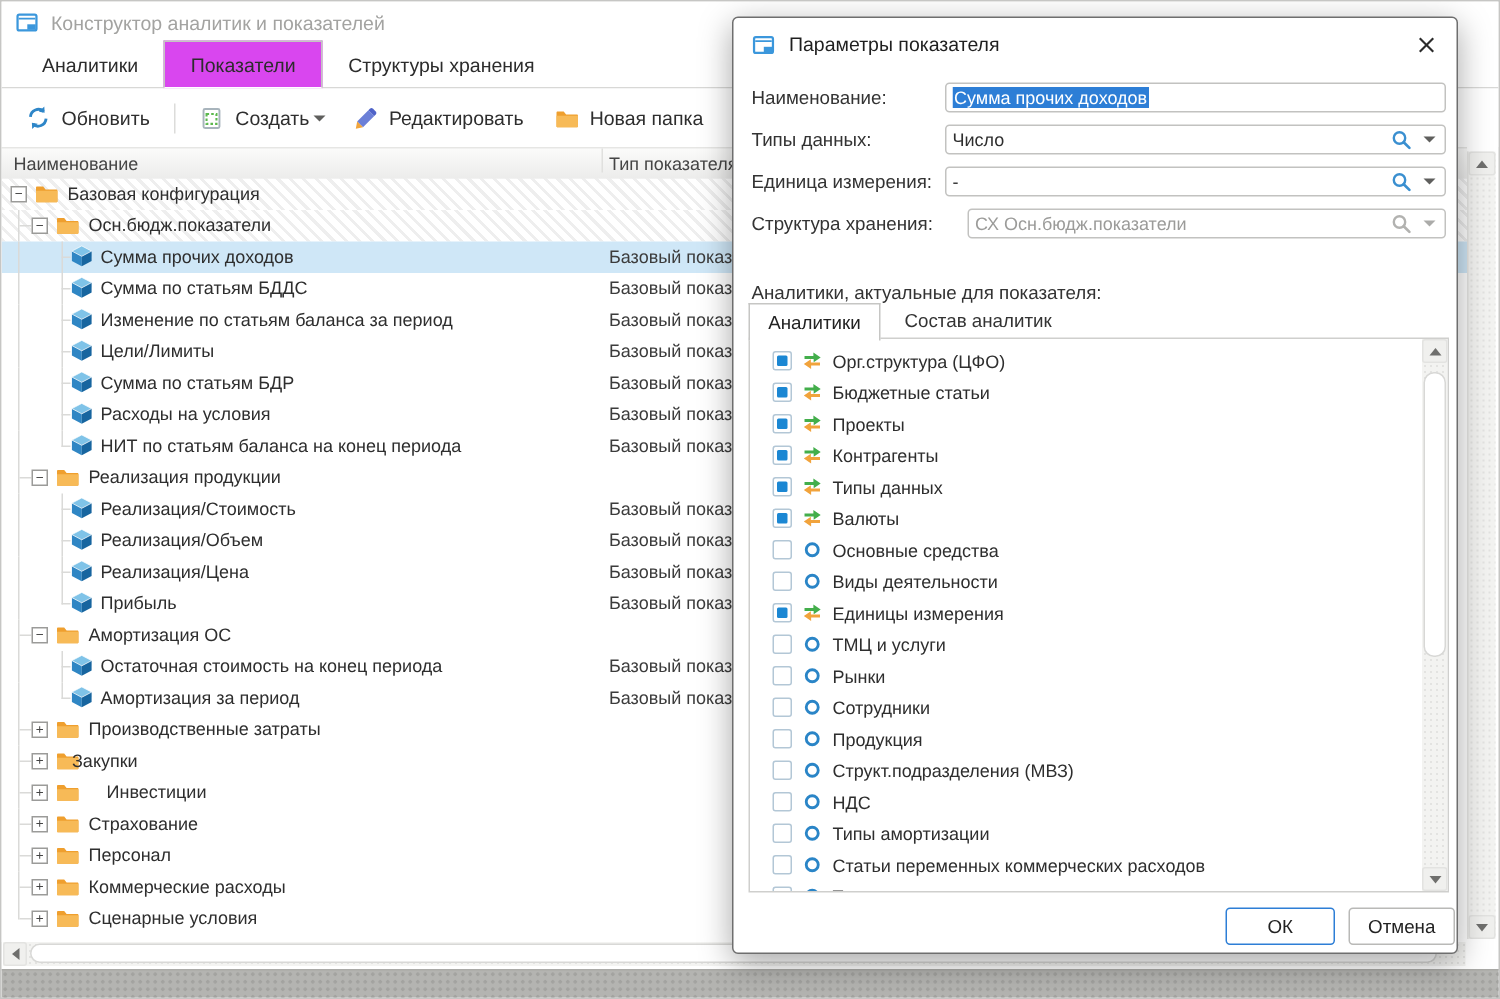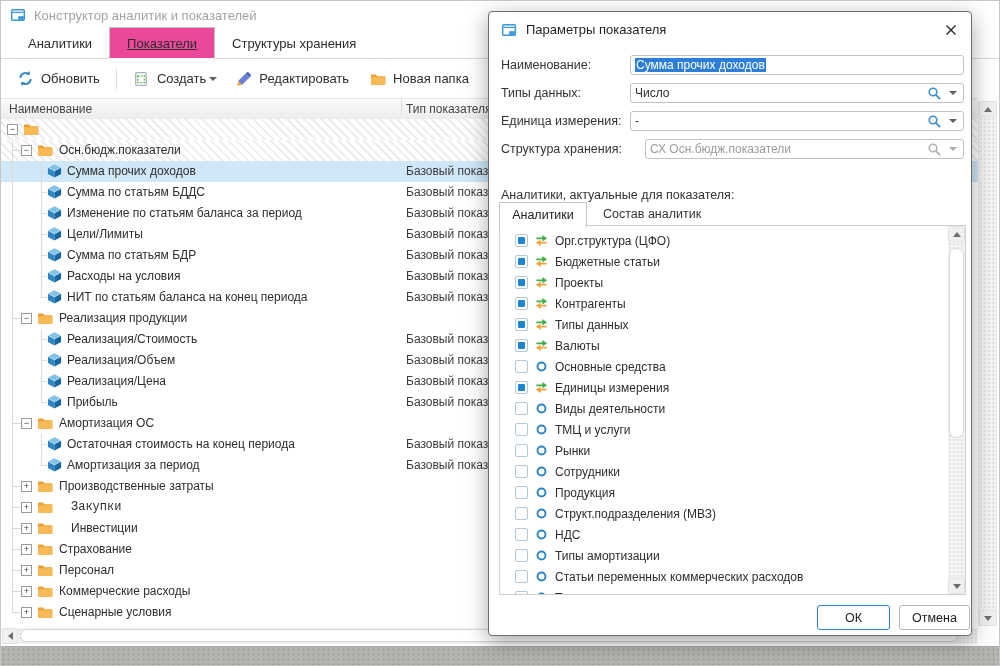--- a/index.html
+++ b/index.html
@@ -8,21 +8,21 @@
        -webkit-font-smoothing:antialiased;}
   
   .titlebar{position:absolute;left:0;top:0;width:100%;height:28px;display:flex;align-items:center;
             padding-left:9px;box-sizing:border-box;background:#fff;}
   .titlebar .wicon{width:16px;height:16px;display:flex;}
   .wtitle{margin-left:8px;font-size:13px;color:#a3a3a1;}
   
   .mtabs{position:absolute;left:0;top:28px;width:100%;height:30px;display:flex;align-items:flex-end;
          padding-left:10px;box-sizing:border-box;border-bottom:1px solid #d8d8d6;background:#fff;}
   .mtab{height:29px;display:flex;align-items:center;padding:0 17px;font-size:13px;color:#2c2c2c;}
-  .mtab.active{background:#ec4899;border:1px solid #c4c4c2;border-bottom:1px solid #fff;margin-bottom:-1px;height:30px;text-decoration:underline;}
+  .mtab.active{background:#d946ef;border:1px solid #c4c4c2;border-bottom:1px solid #fff;margin-bottom:-1px;height:30px;}
   
   .toolbar{position:absolute;left:0;top:58px;width:100%;height:39px;display:flex;align-items:center;
            padding-left:6px;box-sizing:border-box;background:#fff;}
   .tbtn{display:flex;align-items:center;gap:7px;padding:5px 10px;font-size:13px;color:#2e2e2e;white-space:nowrap;}
   .ticn{width:17px;height:17px;display:flex;align-items:center;justify-content:center;}
   .tsep{width:1px;height:20px;background:#dcdcda;margin:0 6px;}
   .tcaret{display:flex;align-items:center;padding:0 8px 0 0;margin-left:-7px;}
   .caret-down{width:0;height:0;border-left:4px solid transparent;border-right:4px solid transparent;
               border-top:4px solid #5f5f5d;}
   .caret-down.gray{border-top-color:#ababa9;}
@@ -186,20 +186,21 @@
     <span class="ghdiv"></span>
   </div>
 
   <div class="tree" id="tree">
       <div class="trow hatched" style="top: 0px;">
         <div class="ebox" style="left: 6px;">−</div>
         <div class="ticon" style="left: 22px;"><svg width="16" height="16" viewBox="0 0 16 16">
             <path d="M1 3.4 h4.8 l1.6 1.9 h7.2 c.4 0 .7.3.7.7 v7.2 c0 .4-.3.7-.7.7 H1.7 c-.4 0-.7-.3-.7-.7 V4.1 c0-.4.3-.7.7-.7 z" fill="#ef9f2e"></path>
             <path d="M1 6.2 h14.3 v7 c0 .4-.3.7-.7.7 H1.7 c-.4 0-.7-.3-.7-.7 z" fill="#f7ba57"></path>
           </svg></div>
+        <div class="tlabel" style="left: 44px;">Базовая конфигурация</div>
       </div>
       <div class="trow hatched" style="top: 21px;">
         <div class="seg" style="left: 11px; top: 0px; height: 21px;"></div>
         <div class="stub" style="left: 12px; width: 8px;"></div>
         <div class="ebox" style="left: 20px;">−</div>
         <div class="ticon" style="left: 36px;"><svg width="16" height="16" viewBox="0 0 16 16">
             <path d="M1 3.4 h4.8 l1.6 1.9 h7.2 c.4 0 .7.3.7.7 v7.2 c0 .4-.3.7-.7.7 H1.7 c-.4 0-.7-.3-.7-.7 V4.1 c0-.4.3-.7.7-.7 z" fill="#ef9f2e"></path>
             <path d="M1 6.2 h14.3 v7 c0 .4-.3.7-.7.7 H1.7 c-.4 0-.7-.3-.7-.7 z" fill="#f7ba57"></path>
           </svg></div>
         <div class="tlabel" style="left: 58px;">Осн.бюдж.показатели</div>
@@ -404,21 +405,21 @@
         <div class="tlabel" style="left: 58px;">Производственные затраты</div>
       </div>
       <div class="trow" style="top: 378px;">
         <div class="seg" style="left: 11px; top: 0px; height: 21px;"></div>
         <div class="stub" style="left: 12px; width: 8px;"></div>
         <div class="ebox" style="left: 20px;">+</div>
         <div class="ticon" style="left: 36px;"><svg width="16" height="16" viewBox="0 0 16 16">
             <path d="M1 3.4 h4.8 l1.6 1.9 h7.2 c.4 0 .7.3.7.7 v7.2 c0 .4-.3.7-.7.7 H1.7 c-.4 0-.7-.3-.7-.7 V4.1 c0-.4.3-.7.7-.7 z" fill="#ef9f2e"></path>
             <path d="M1 6.2 h14.3 v7 c0 .4-.3.7-.7.7 H1.7 c-.4 0-.7-.3-.7-.7 z" fill="#f7ba57"></path>
           </svg></div>
-        <div class="tlabel" style="left: 70px; font-family: Liberation Mono, monospace;">Закупки</div>
+        <div class="tlabel" style="left: 47px;">Закупки</div>
       </div>
       <div class="trow" style="top: 399px;">
         <div class="seg" style="left: 11px; top: 0px; height: 21px;"></div>
         <div class="stub" style="left: 12px; width: 8px;"></div>
         <div class="ebox" style="left: 20px;">+</div>
         <div class="ticon" style="left: 36px;"><svg width="16" height="16" viewBox="0 0 16 16">
             <path d="M1 3.4 h4.8 l1.6 1.9 h7.2 c.4 0 .7.3.7.7 v7.2 c0 .4-.3.7-.7.7 H1.7 c-.4 0-.7-.3-.7-.7 V4.1 c0-.4.3-.7.7-.7 z" fill="#ef9f2e"></path>
             <path d="M1 6.2 h14.3 v7 c0 .4-.3.7-.7.7 H1.7 c-.4 0-.7-.3-.7-.7 z" fill="#f7ba57"></path>
           </svg></div>
         <div class="tlabel" style="left: 58px; margin-left: 12px;">Инвестиции</div>
@@ -613,37 +614,37 @@
           <div class="aitem">
             <div class="cb"></div>
             <div class="aicn">
               <svg width="15" height="15" viewBox="0 0 15 15">
                 <circle cx="7.5" cy="7.5" r="4" fill="#fff" stroke="#2a85c7" stroke-width="1.9"></circle>
               </svg>
             </div>
             <span>Основные средства</span>
           </div>
           <div class="aitem">
+            <div class="cb"></div>
+            <div class="aicn">
+              <svg width="15" height="15" viewBox="0 0 15 15">
+                <circle cx="7.5" cy="7.5" r="4" fill="#fff" stroke="#2a85c7" stroke-width="1.9"></circle>
+              </svg>
+            </div>
+            <span>Виды деятельности</span>
+          </div>
+          <div class="aitem">
             <div class="cb checked"></div>
             <div class="aicn">
               <svg width="15" height="15" viewBox="0 0 16 16">
                 <path d="M2.5 4.7 h6.3 V2.2 L14 5.7 9 9 V6.7 H2.5 z" fill="#43ae4b"></path>
                 <path d="M13.5 11.3 H7.2 v2.5 L2 10.3 7 7 v2.3 h6.5 z" fill="#f1a33c"></path>
               </svg>
             </div>
             <span>Единицы измерения</span>
-          </div>
-          <div class="aitem">
-            <div class="cb"></div>
-            <div class="aicn">
-              <svg width="15" height="15" viewBox="0 0 15 15">
-                <circle cx="7.5" cy="7.5" r="4" fill="#fff" stroke="#2a85c7" stroke-width="1.9"></circle>
-              </svg>
-            </div>
-            <span>Виды деятельности</span>
           </div>
           <div class="aitem">
             <div class="cb"></div>
             <div class="aicn">
               <svg width="15" height="15" viewBox="0 0 15 15">
                 <circle cx="7.5" cy="7.5" r="4" fill="#fff" stroke="#2a85c7" stroke-width="1.9"></circle>
               </svg>
             </div>
             <span>ТМЦ и услуги</span>
           </div>

